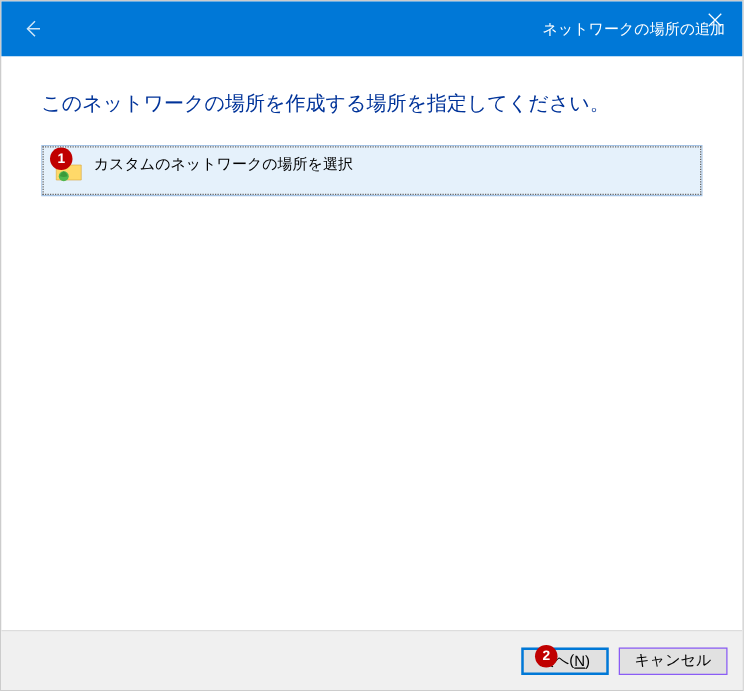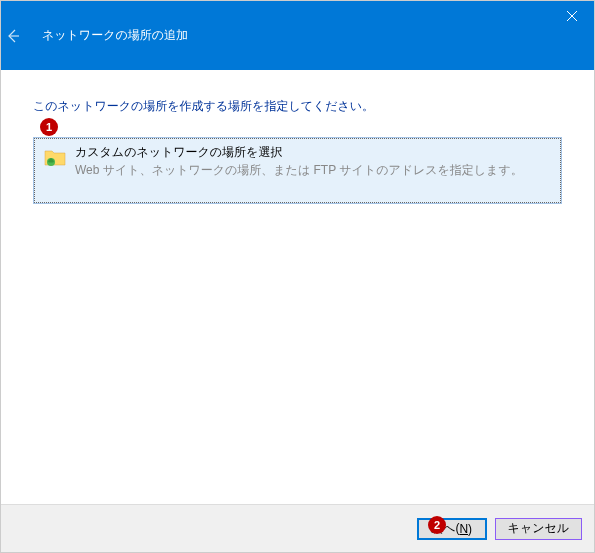--- a/index.html
+++ b/index.html
@@ -7,27 +7,28 @@
       font-family: "Yu Gothic UI", "Meiryo", sans-serif;
       font-size: 12px;
       background: #fff;
       width: 595px;
       height: 553px;
       border: 1px solid #ccc;
       position: relative;
       overflow: hidden;
     }
     .titlebar {
-      height: 69px;
+      height: 44px;
       background: #0078d7;
       color: #fff;
       display: flex;
       align-items: center;
-      padding: 0 1px;
+      padding: 0 14px;
       position: relative;
+      justify-content: space-between;
     }
     .back-arrow {
       width: 22px;
       height: 22px;
       display: flex;
       align-items: center;
       justify-content: center;
       margin-right: 18px;
       opacity: 0.8;
       cursor: pointer;
@@ -45,34 +46,35 @@
       align-items: center;
       justify-content: center;
       cursor: pointer;
       color: #fff;
     }
     .content {
       padding: 28px 32px 0 32px;
     }
     .heading {
       color: #003399;
-      font-size: 12px;
+      font-size: 16px;
       margin-bottom: 22px;
     }
     .option-list {
       border: 1px solid #a4c3e6;
     }
     .option-item {
       background: #e5f1fb;
       border: 1px dotted #666;
-      padding: 5px 8px 23px 8px;
+      padding: 5px 8px 7px 8px;
       display: flex;
       align-items: flex-start;
       gap: 8px;
       position: relative;
+      font-family: Liberation Serif, serif;
     }
     .option-icon {
       width: 24px;
       height: 24px;
       flex-shrink: 0;
       margin-top: 1px;
     }
     .option-text {
       flex: 1;
     }
@@ -157,21 +159,20 @@
     <div class="option-item">
       <div class="option-icon">
         <svg width="24" height="24" viewBox="0 0 24 24">
           <path d="M2 6 L9 6 L11 8 L22 8 L22 20 L2 20 Z" fill="#ffd969" stroke="#d9a740" stroke-width="0.5"></path>
           <circle cx="8" cy="17" r="4" fill="#4fb84f"></circle>
           <path d="M8 13 Q5 15 5 17 Q8 18 11 17 Q11 15 8 13" fill="#3a9a3a"></path>
         </svg>
       </div>
       <div class="option-text">
         <div class="option-title">カスタムのネットワークの場所を選択</div>
-        <div class="option-desc">Web サイト、ネットワークの場所、または FTP サイトのアドレスを指定します。</div>
       </div>
     </div>
   </div>
 </div>
 
 <div class="badge badge-1">1</div>
 <div class="badge badge-2">2</div>
 
 <div class="footer">
   <button class="btn btn-primary">

